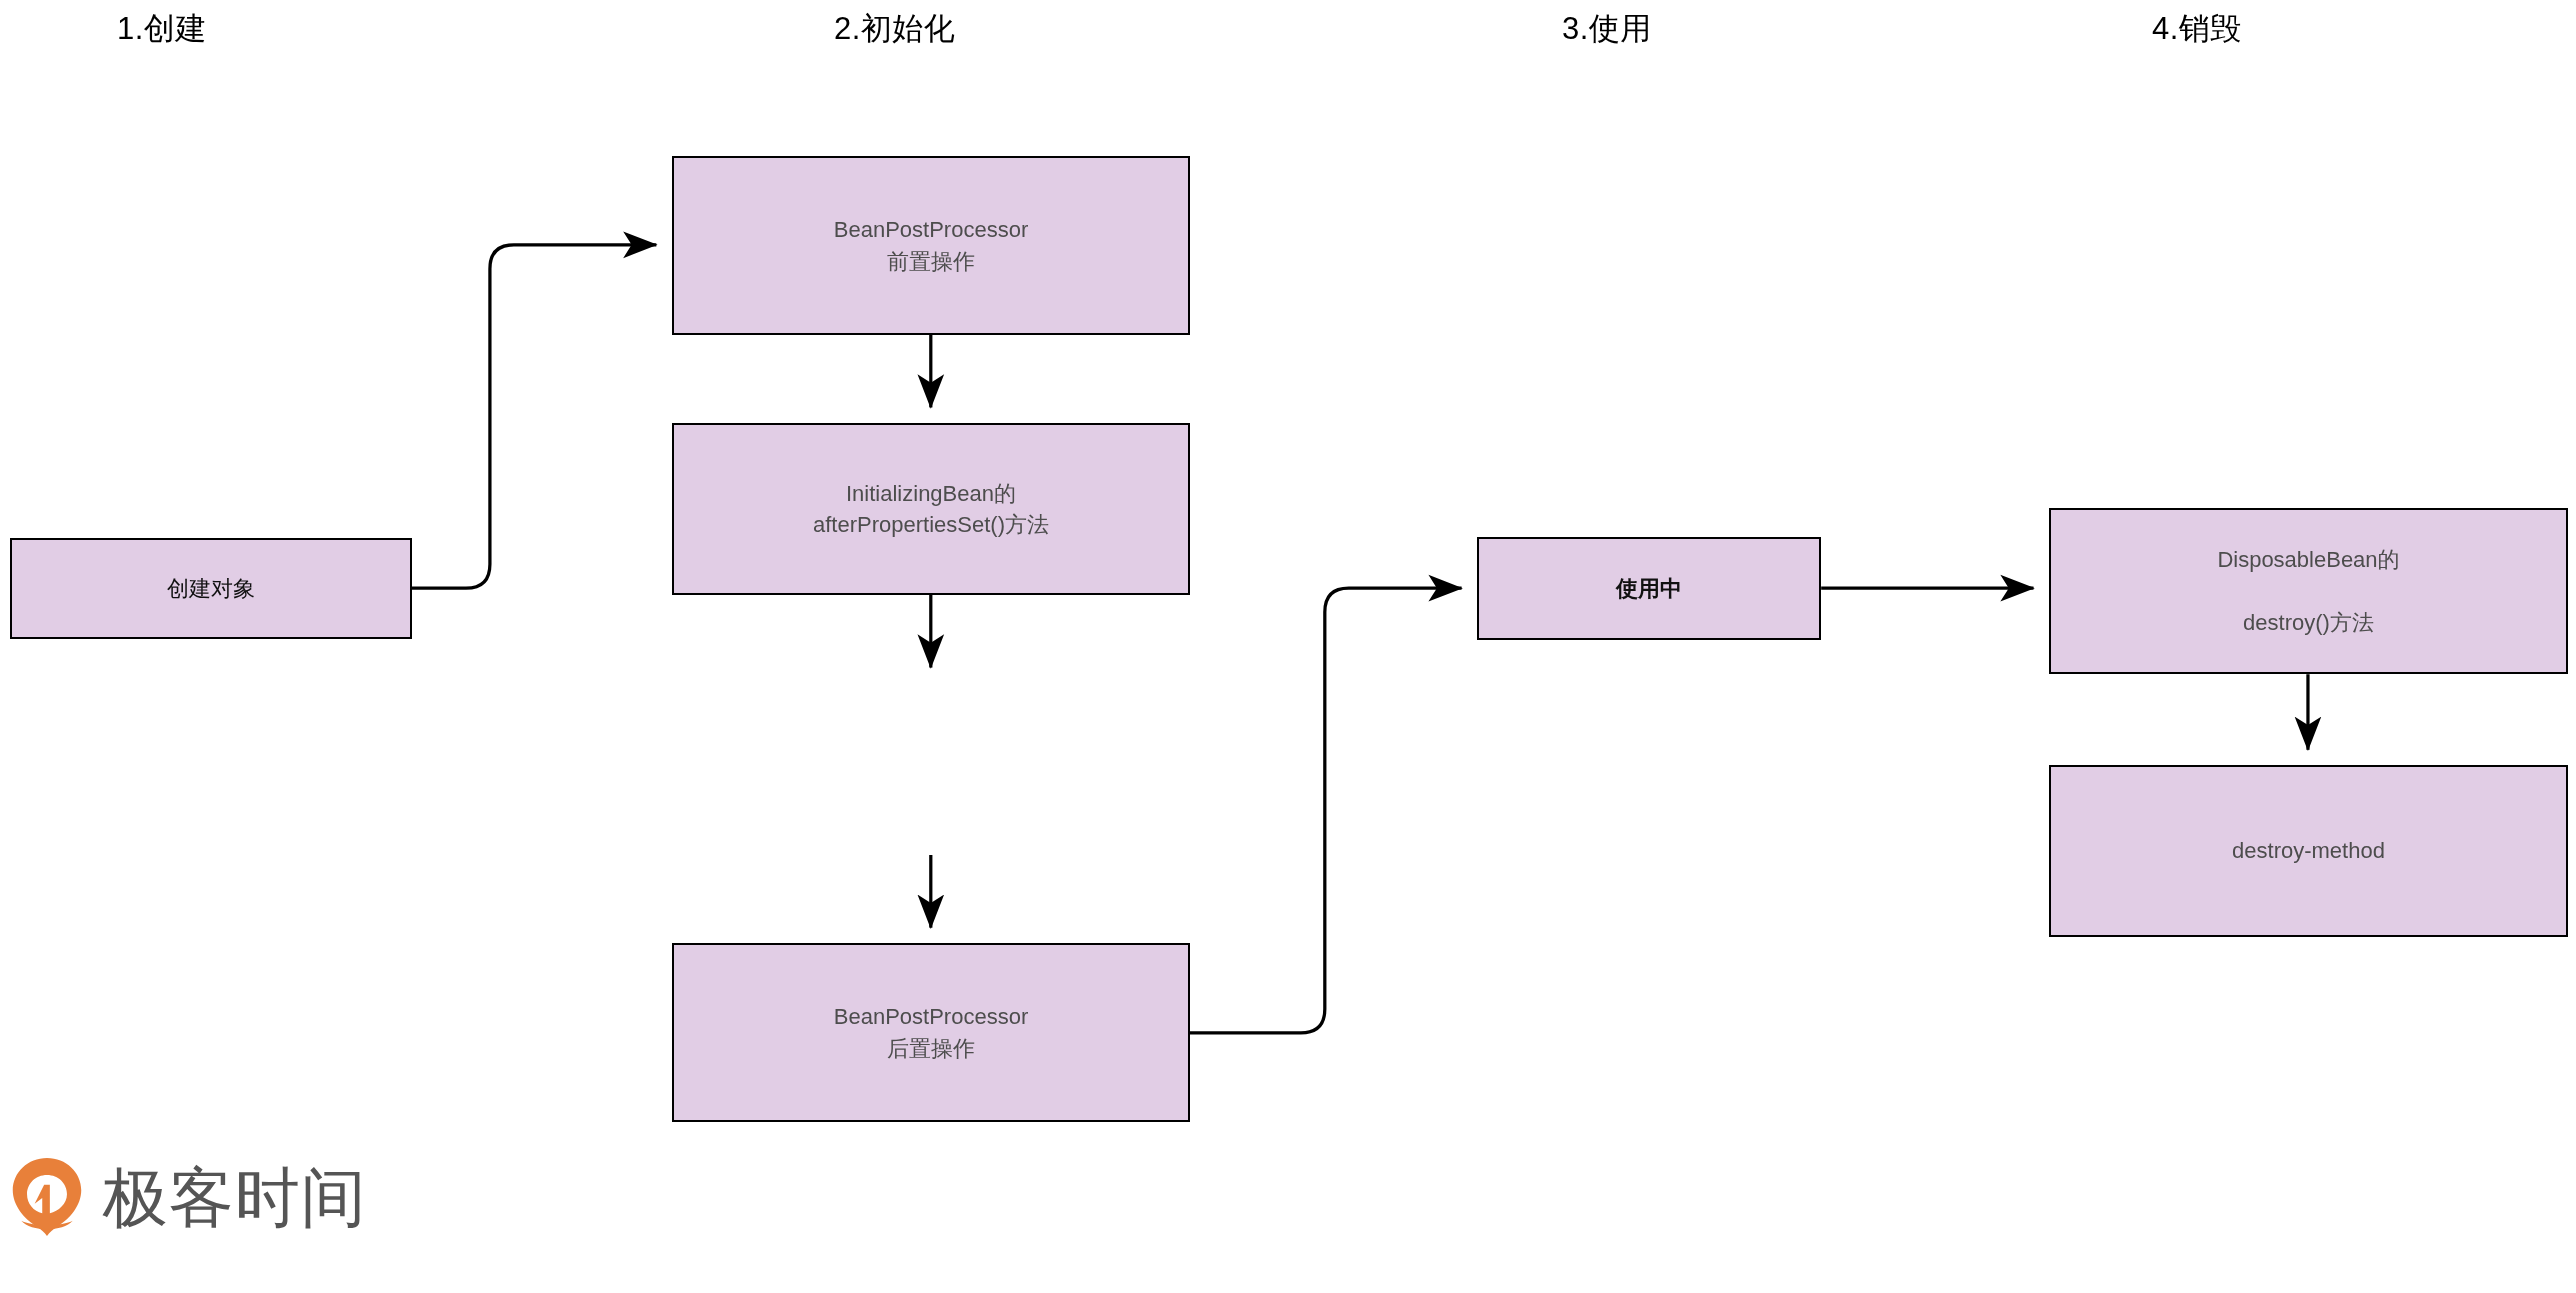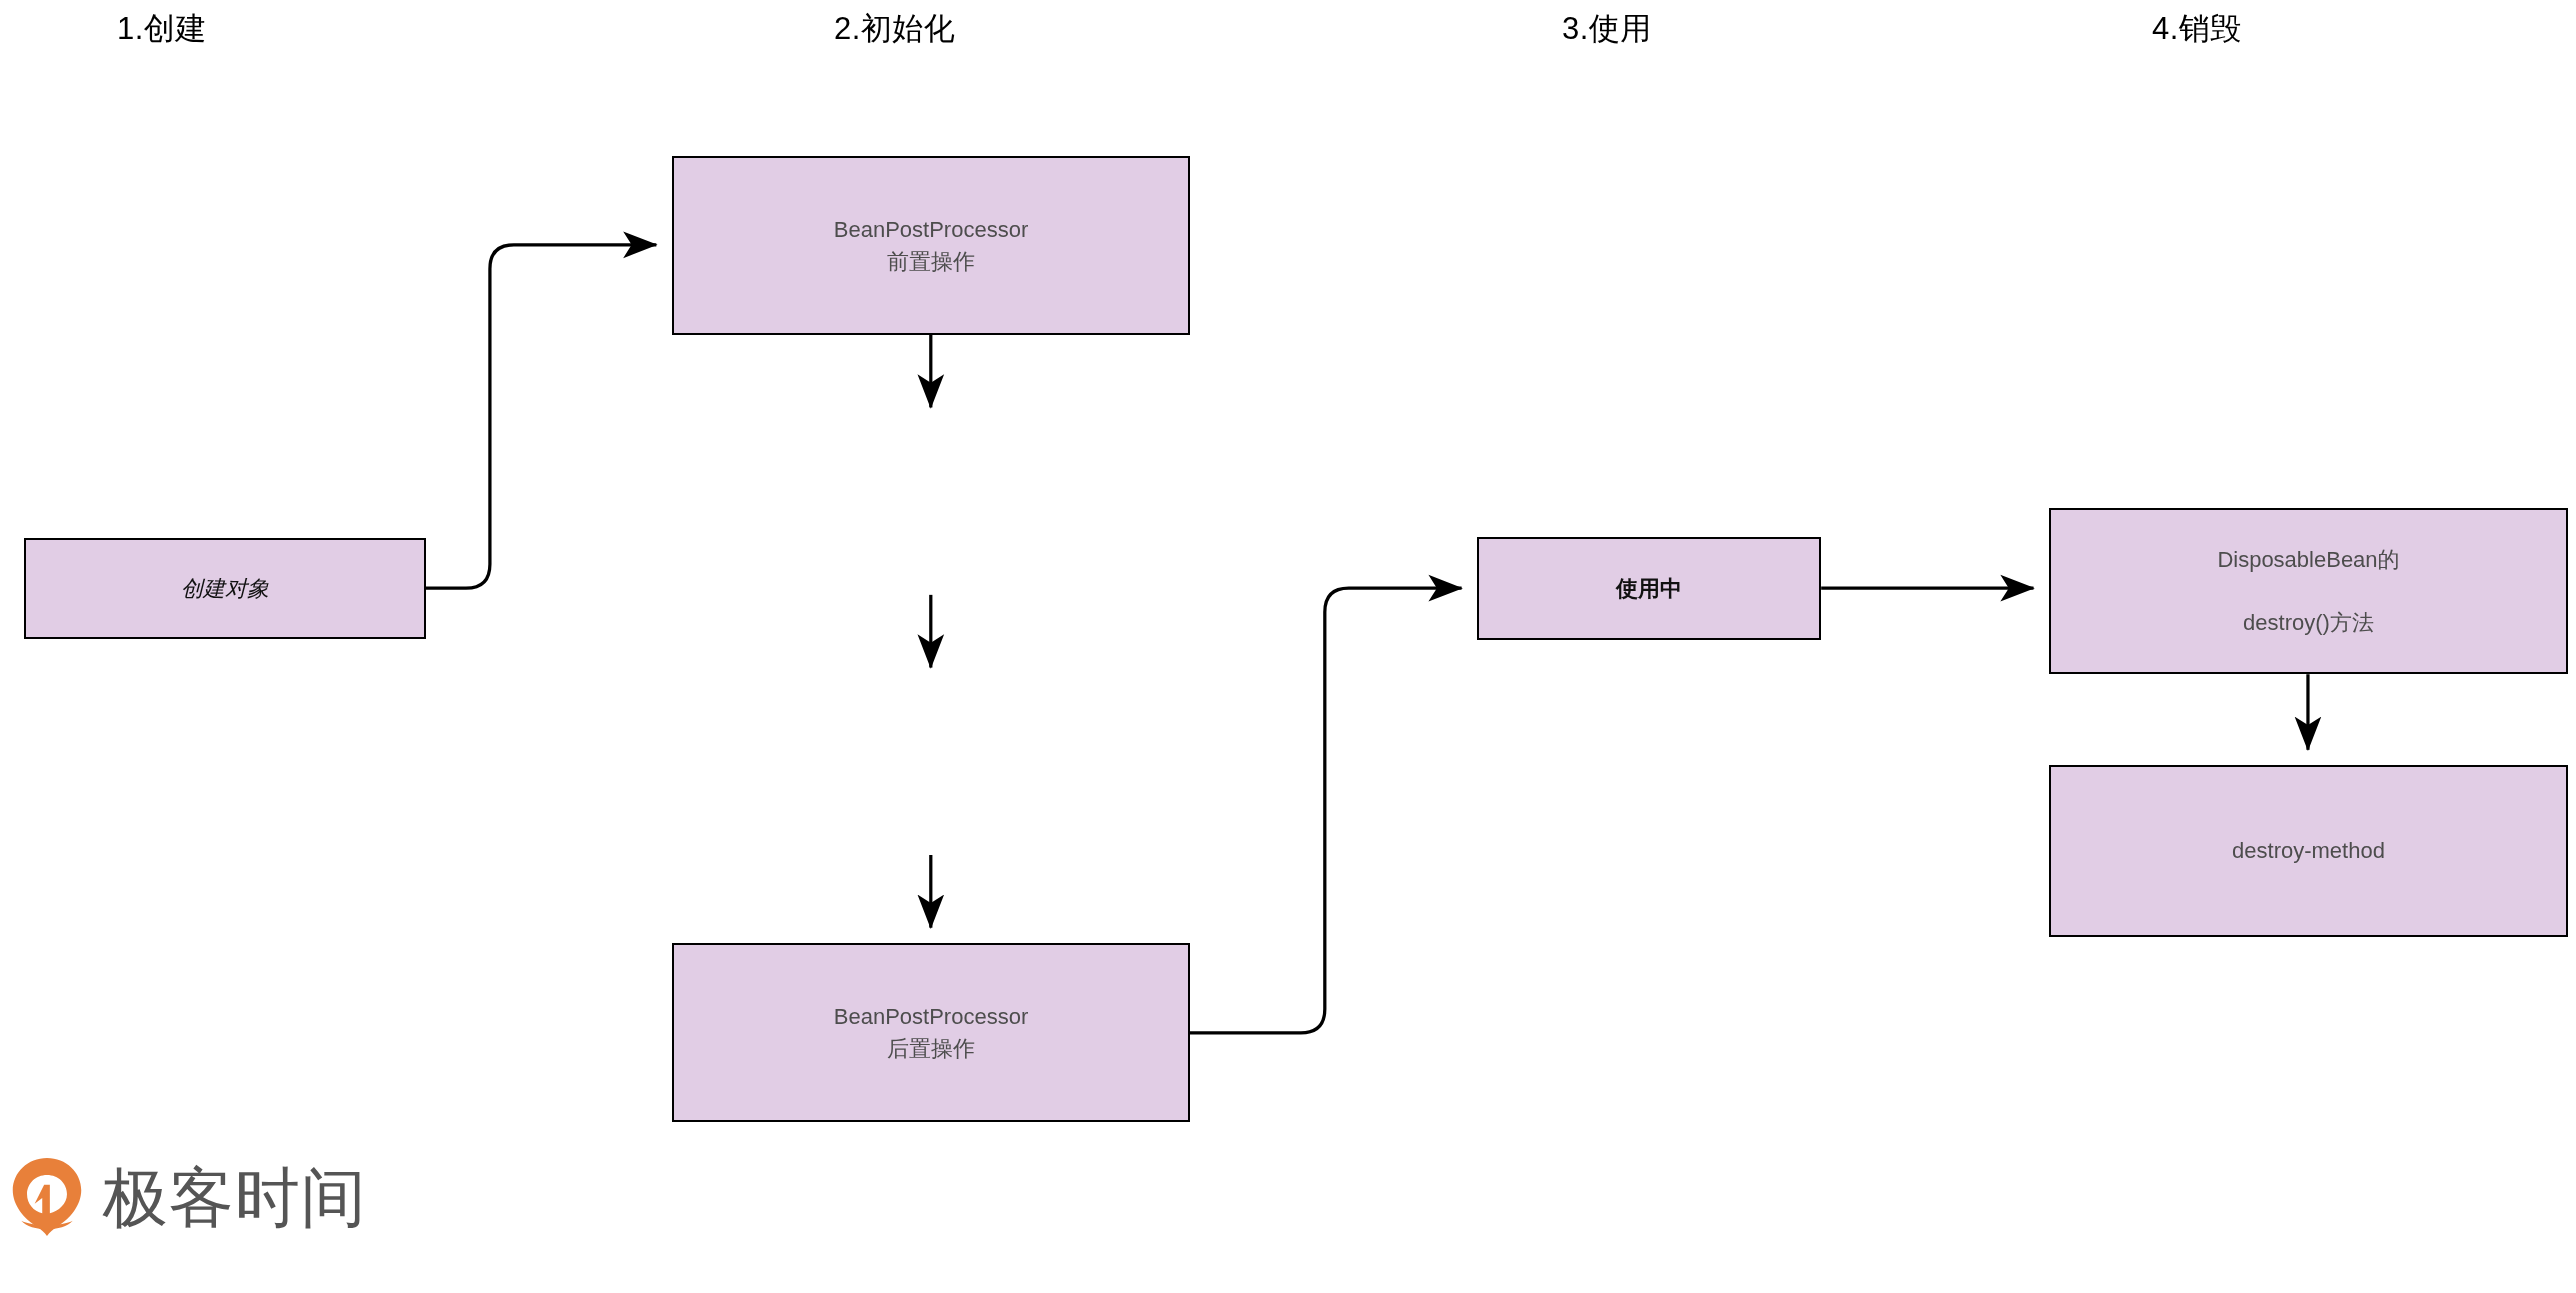--- a/index.html
+++ b/index.html
@@ -98,29 +98,33 @@
 
     <path d="M 973,894 L 973,970" fill="none" stroke="#000000" stroke-width="3.4" marker-end="url(#arrowhead)"></path>
 
     <path d="M 1244,1080 L 1360,1080 Q 1385,1080 1385,1055 L 1385,640 Q 1385,615 1410,615 L 1528,615" fill="none" stroke="#000000" stroke-width="3.4" marker-end="url(#arrowhead)"></path>
 
     <path d="M 1904,615 L 2126,615" fill="none" stroke="#000000" stroke-width="3.4" marker-end="url(#arrowhead)"></path>
 
     <path d="M 2413,705 L 2413,784" fill="none" stroke="#000000" stroke-width="3.4" marker-end="url(#arrowhead)"></path>
   </svg>
 
-  <div class="node dark-text" style="left:24px; top:538px; width:402px; height:101px;font-style:italic;">
+  <div class="node dark-text" style="left:10px; top:538px; width:402px; height:101px;">
     <span class="line">创建对象</span>
   </div>
 
   <div class="node" style="left:672px; top:156px; width:518px; height:179px;">
     <span class="line">BeanPostProcessor</span>
     <span class="line">前置操作</span>
   </div>
 
+  <div class="node" style="left:672px; top:423px; width:518px; height:172px;">
+    <span class="line">InitializingBean的</span>
+    <span class="line">afterPropertiesSet()方法</span>
+  </div>
 
 
   <div class="node" style="left:672px; top:943px; width:518px; height:179px;">
     <span class="line">BeanPostProcessor</span>
     <span class="line">后置操作</span>
   </div>
 
   <div class="node dark-text" style="left:1477px; top:537px; width:344px; height:103px;font-weight:bold;">
     <span class="line">使用中</span>
   </div>

